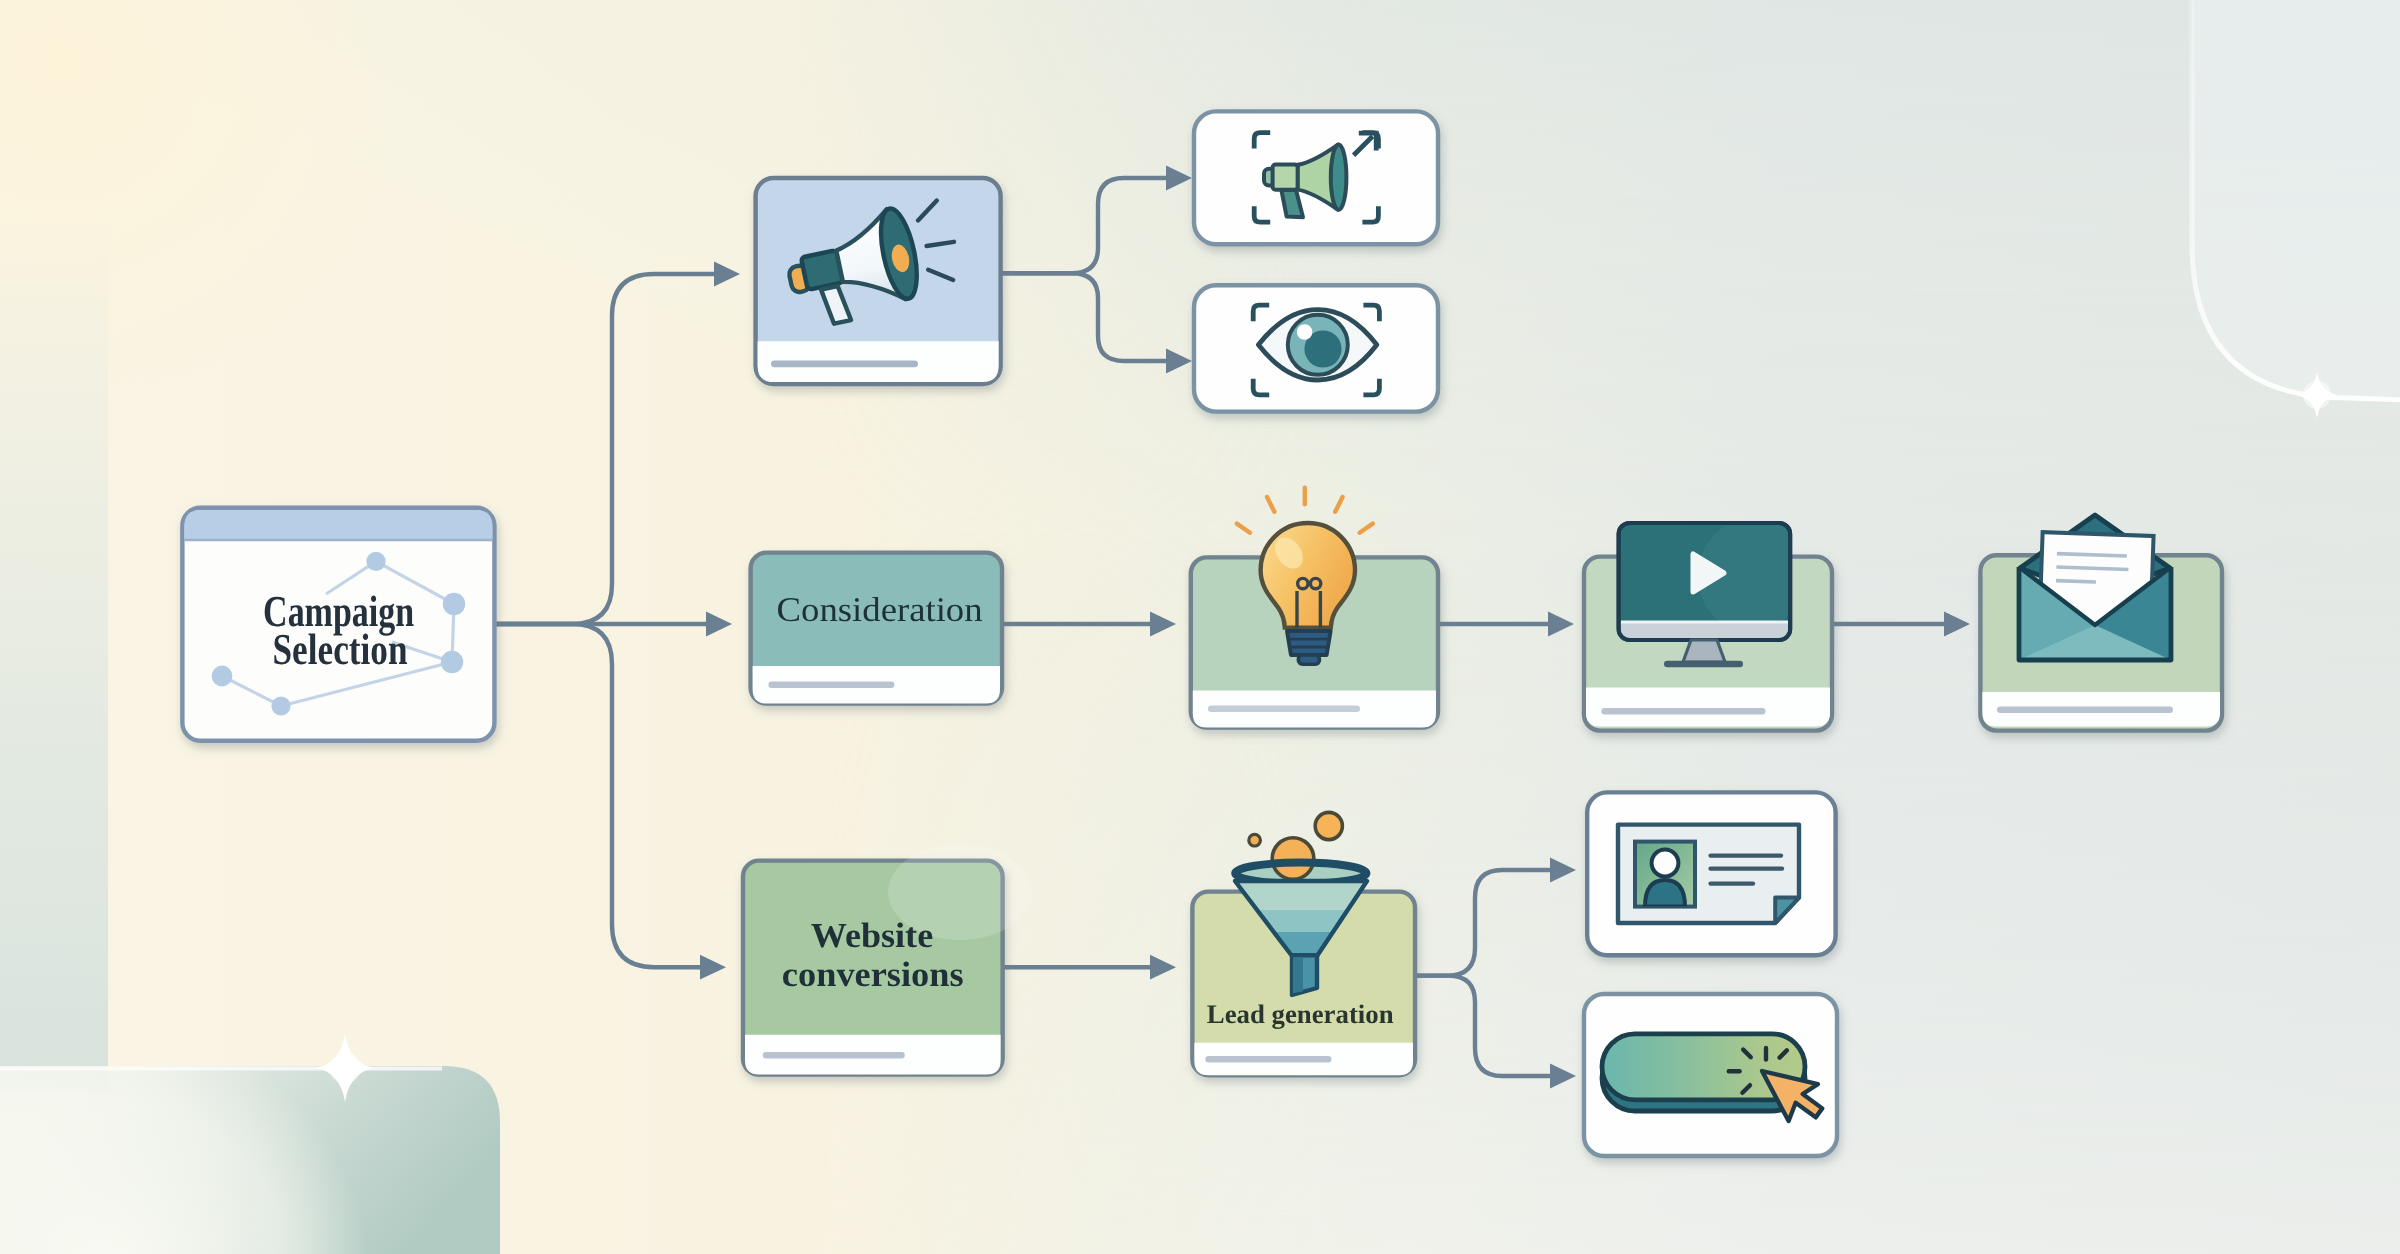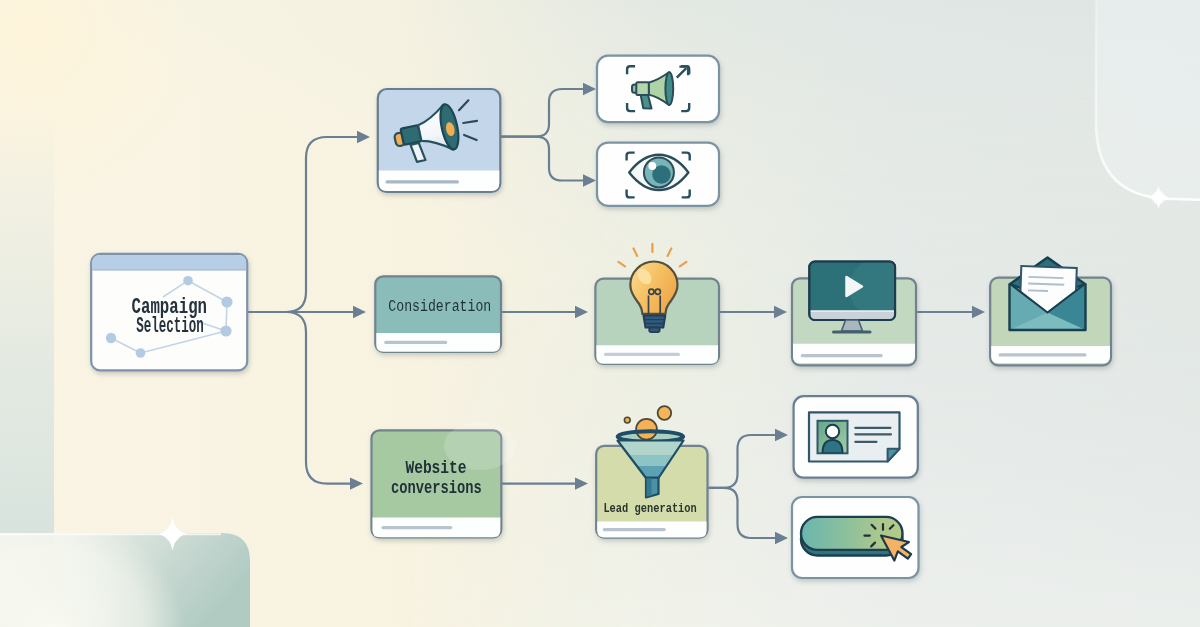--- a/index.html
+++ b/index.html
@@ -1,16 +1,16 @@
 <!DOCTYPE html>
 <html><head>
 <meta charset="utf-8">
 <style>
 html,body{margin:0;padding:0;background:#e8e8e8}
-#c{position:relative;width:1200px;height:627px;overflow:hidden;font-family:Liberation Mono, monospace}
+#c{position:relative;width:1200px;height:627px;overflow:hidden;font-family:Liberation Serif, serif}
 </style>
 </head>
 <body>
 <div id="c">
 <svg width="1200" height="627" viewBox="0 0 1200 627">
 <defs>
 <linearGradient id="bgG" x1="0" y1="0" x2="1" y2="0">
 <stop offset="0" stop-color="#f9f4e3"></stop>
 <stop offset="0.36" stop-color="#f8f3e1"></stop>
 <stop offset="0.56" stop-color="#eef0e3"></stop>

